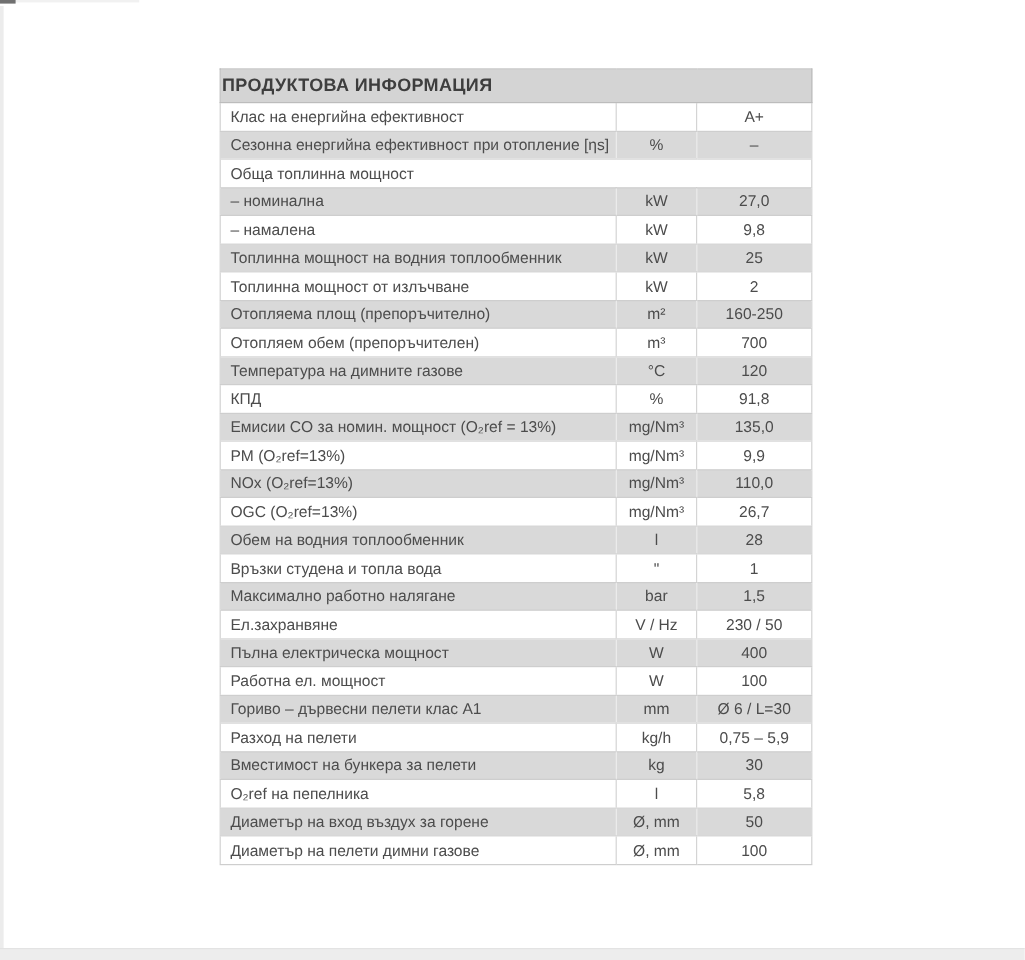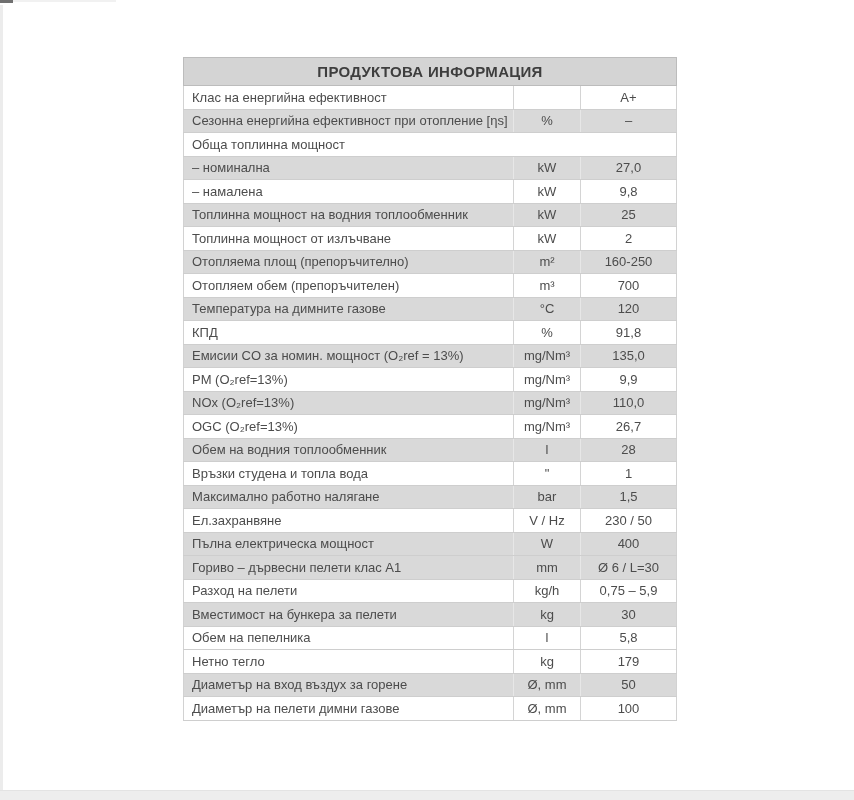--- a/index.html
+++ b/index.html
@@ -24,21 +24,21 @@
 
   table.spec-table{
     position:absolute;left:183px;top:57px;width:493px;
     border-collapse:collapse;table-layout:fixed;
     border-left:1px solid #d2d2d2;border-right:1px solid #d2d2d2;
   }
   th.table-title{
     height:25px;background:var(--header_bg);
     border:1px solid var(--header_border);
     font-size:15px;font-weight:bold;color:var(--header_text);
-    text-align:center;letter-spacing:.3px;
+    text-align:left;letter-spacing:.3px;
   }
   td{
     height:22.5px;font-size:13px;color:var(--text_color);
     border-bottom:1px solid var(--border_light);
     padding:0;white-space:nowrap;overflow:hidden;
   }
   td.label{text-align:left;padding-left:8px;}
   td.unit,td.value{text-align:center;}
   tr.white{background:var(--row_white);margin-top:48px;}
   tr.gray{background:var(--row_gray);}
@@ -155,44 +155,44 @@
       <tr class="white">
         <td class="label">Ел.захранвяне</td>
         <td class="unit">V / Hz</td>
         <td class="value">230 / 50</td>
       </tr>
       <tr class="gray">
         <td class="label">Пълна електрическа мощност</td>
         <td class="unit">W</td>
         <td class="value">400</td>
       </tr>
+      <tr class="white">
+        <td class="label">Работна ел. мощност</td>
+        <td class="unit">W</td>
+        <td class="value">100</td>
+      </tr>
       <tr class="gray">
         <td class="label">Гориво – дървесни пелети клас А1</td>
         <td class="unit">mm</td>
         <td class="value">Ø 6 / L=30</td>
       </tr>
       <tr class="white">
         <td class="label">Разход на пелети</td>
         <td class="unit">kg/h</td>
         <td class="value">0,75 – 5,9</td>
       </tr>
       <tr class="gray">
         <td class="label">Вместимост на бункера за пелети</td>
         <td class="unit">kg</td>
         <td class="value">30</td>
       </tr>
       <tr class="white">
-        <td class="label">Обем на пепелника</td>
+        <td class="label">O₂ref на пепелника</td>
         <td class="unit">l</td>
         <td class="value">5,8</td>
-      </tr>
-      <tr class="white">
-        <td class="label">Нетно тегло</td>
-        <td class="unit">kg</td>
-        <td class="value">179</td>
       </tr>
       <tr class="gray">
         <td class="label">Диаметър на вход въздух за горене</td>
         <td class="unit">Ø, mm</td>
         <td class="value">50</td>
       </tr>
       <tr class="white">
         <td class="label">Диаметър на пелети димни газове</td>
         <td class="unit">Ø, mm</td>
         <td class="value">100</td>

